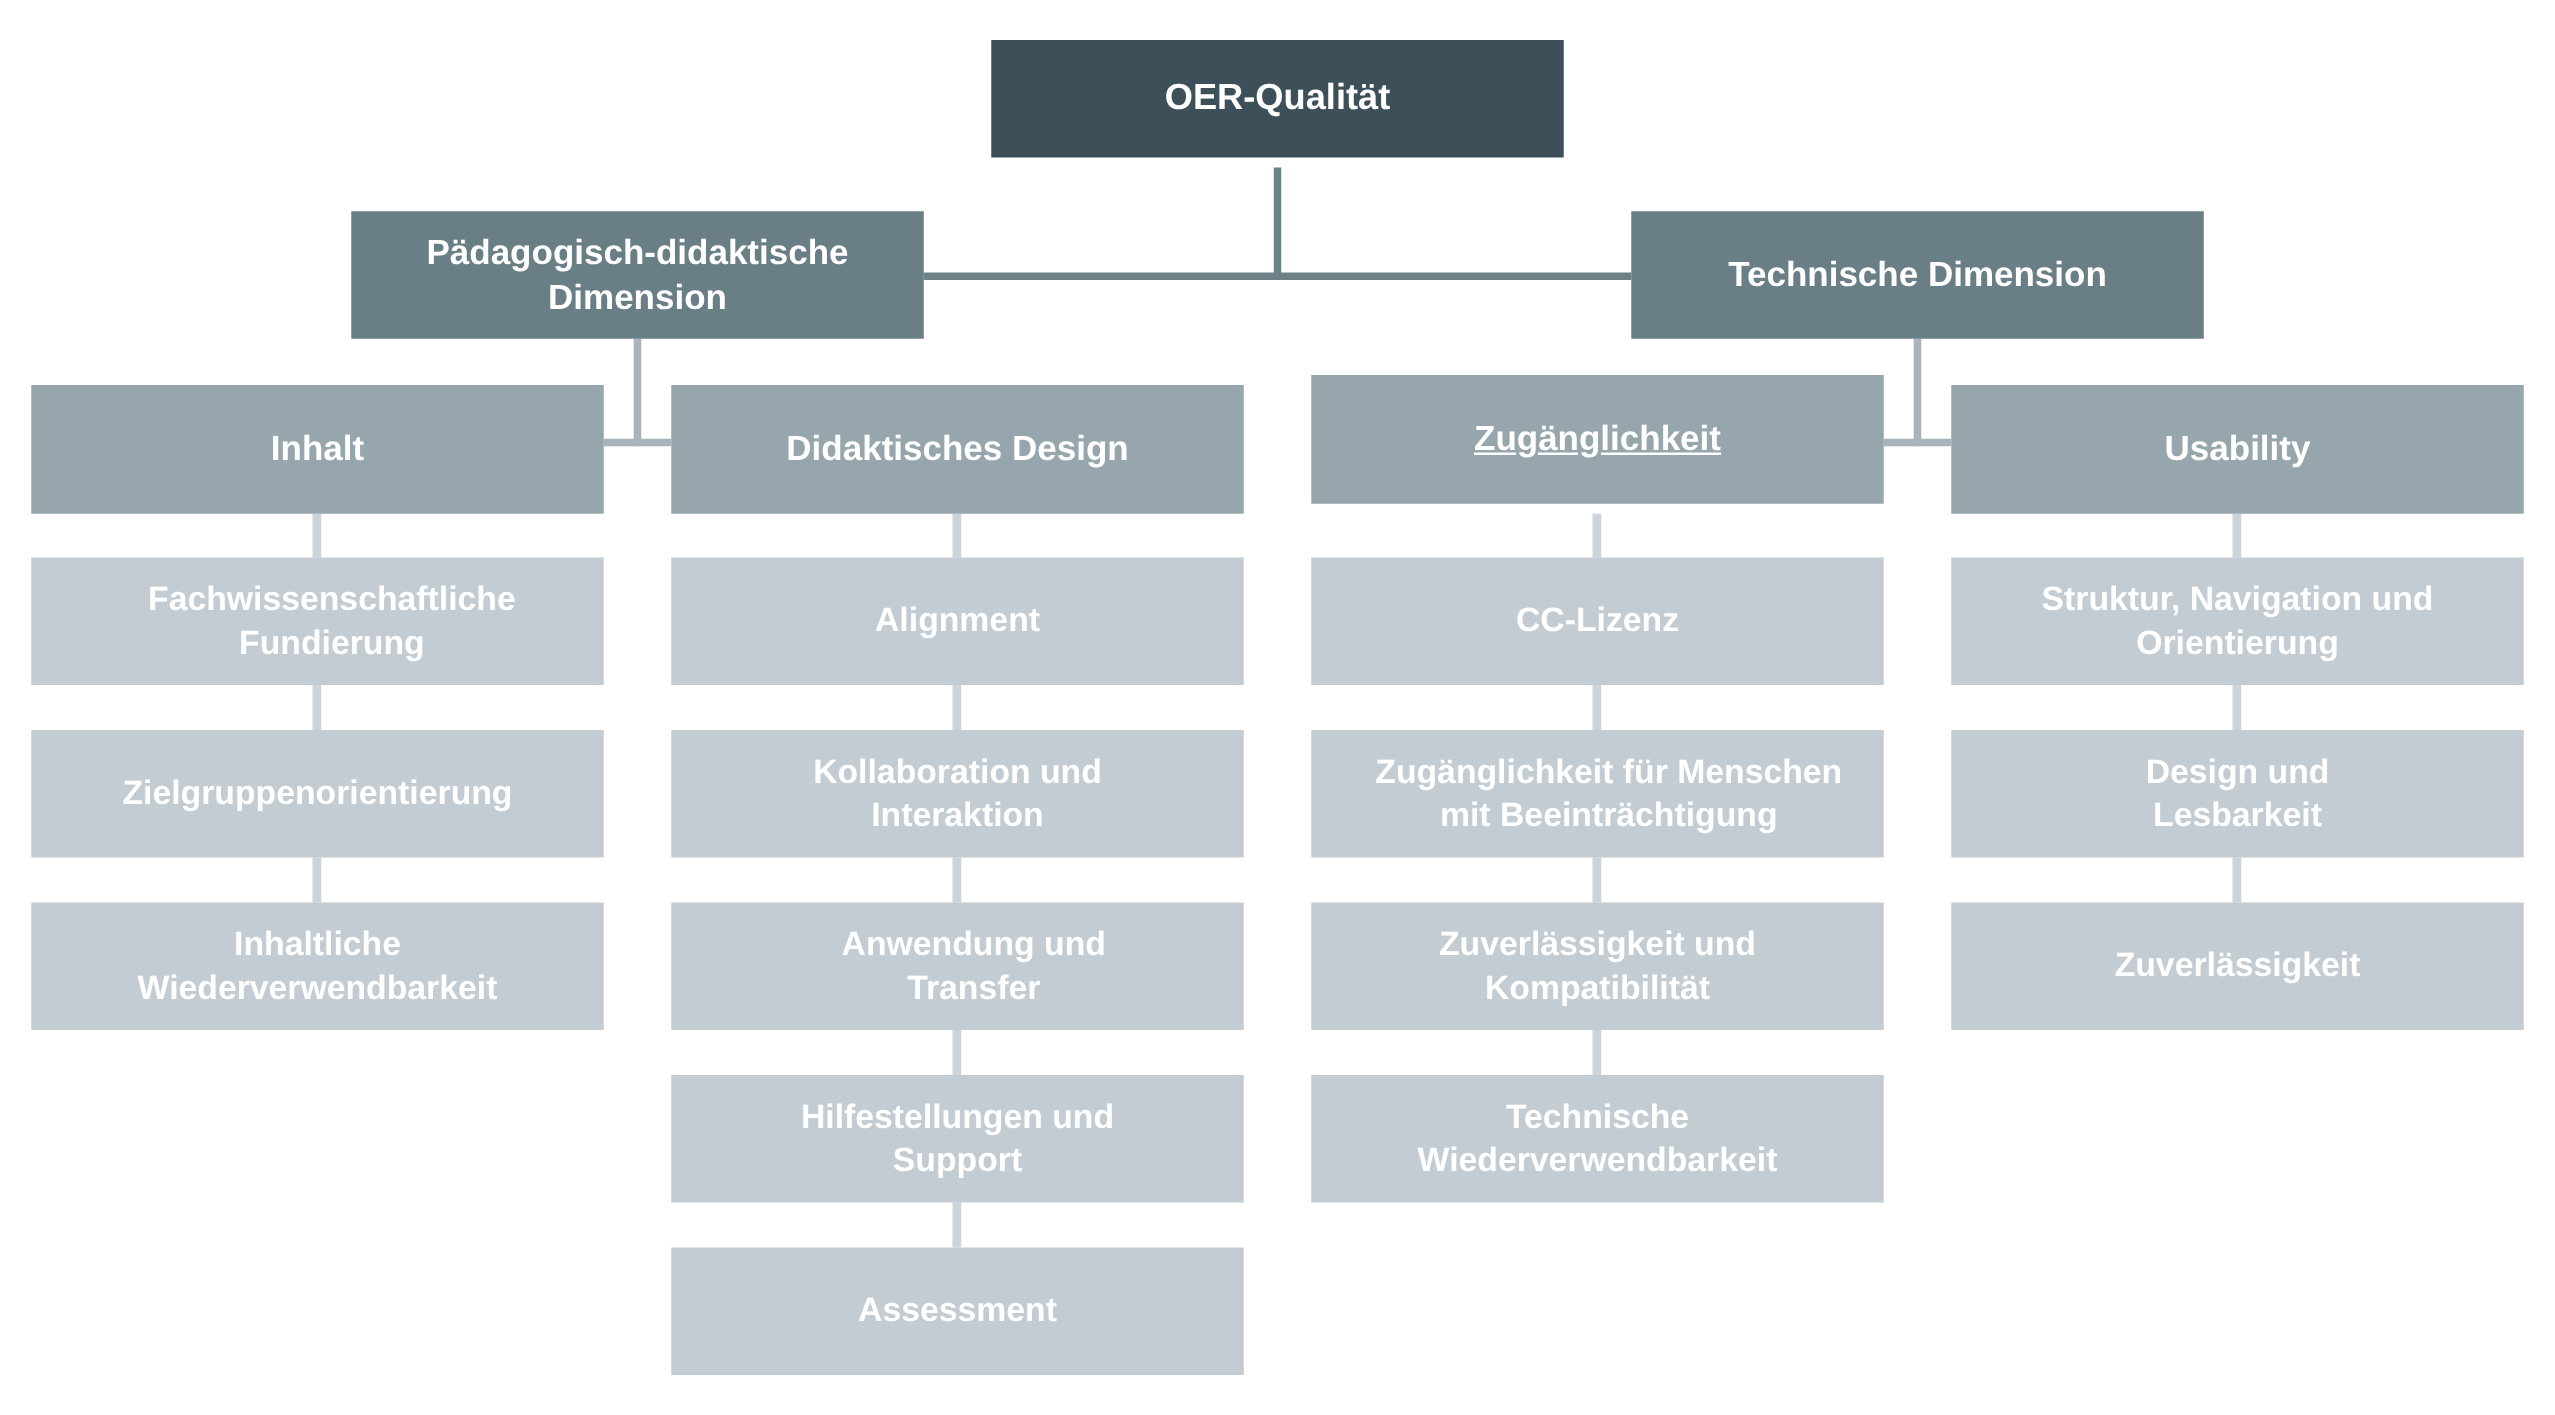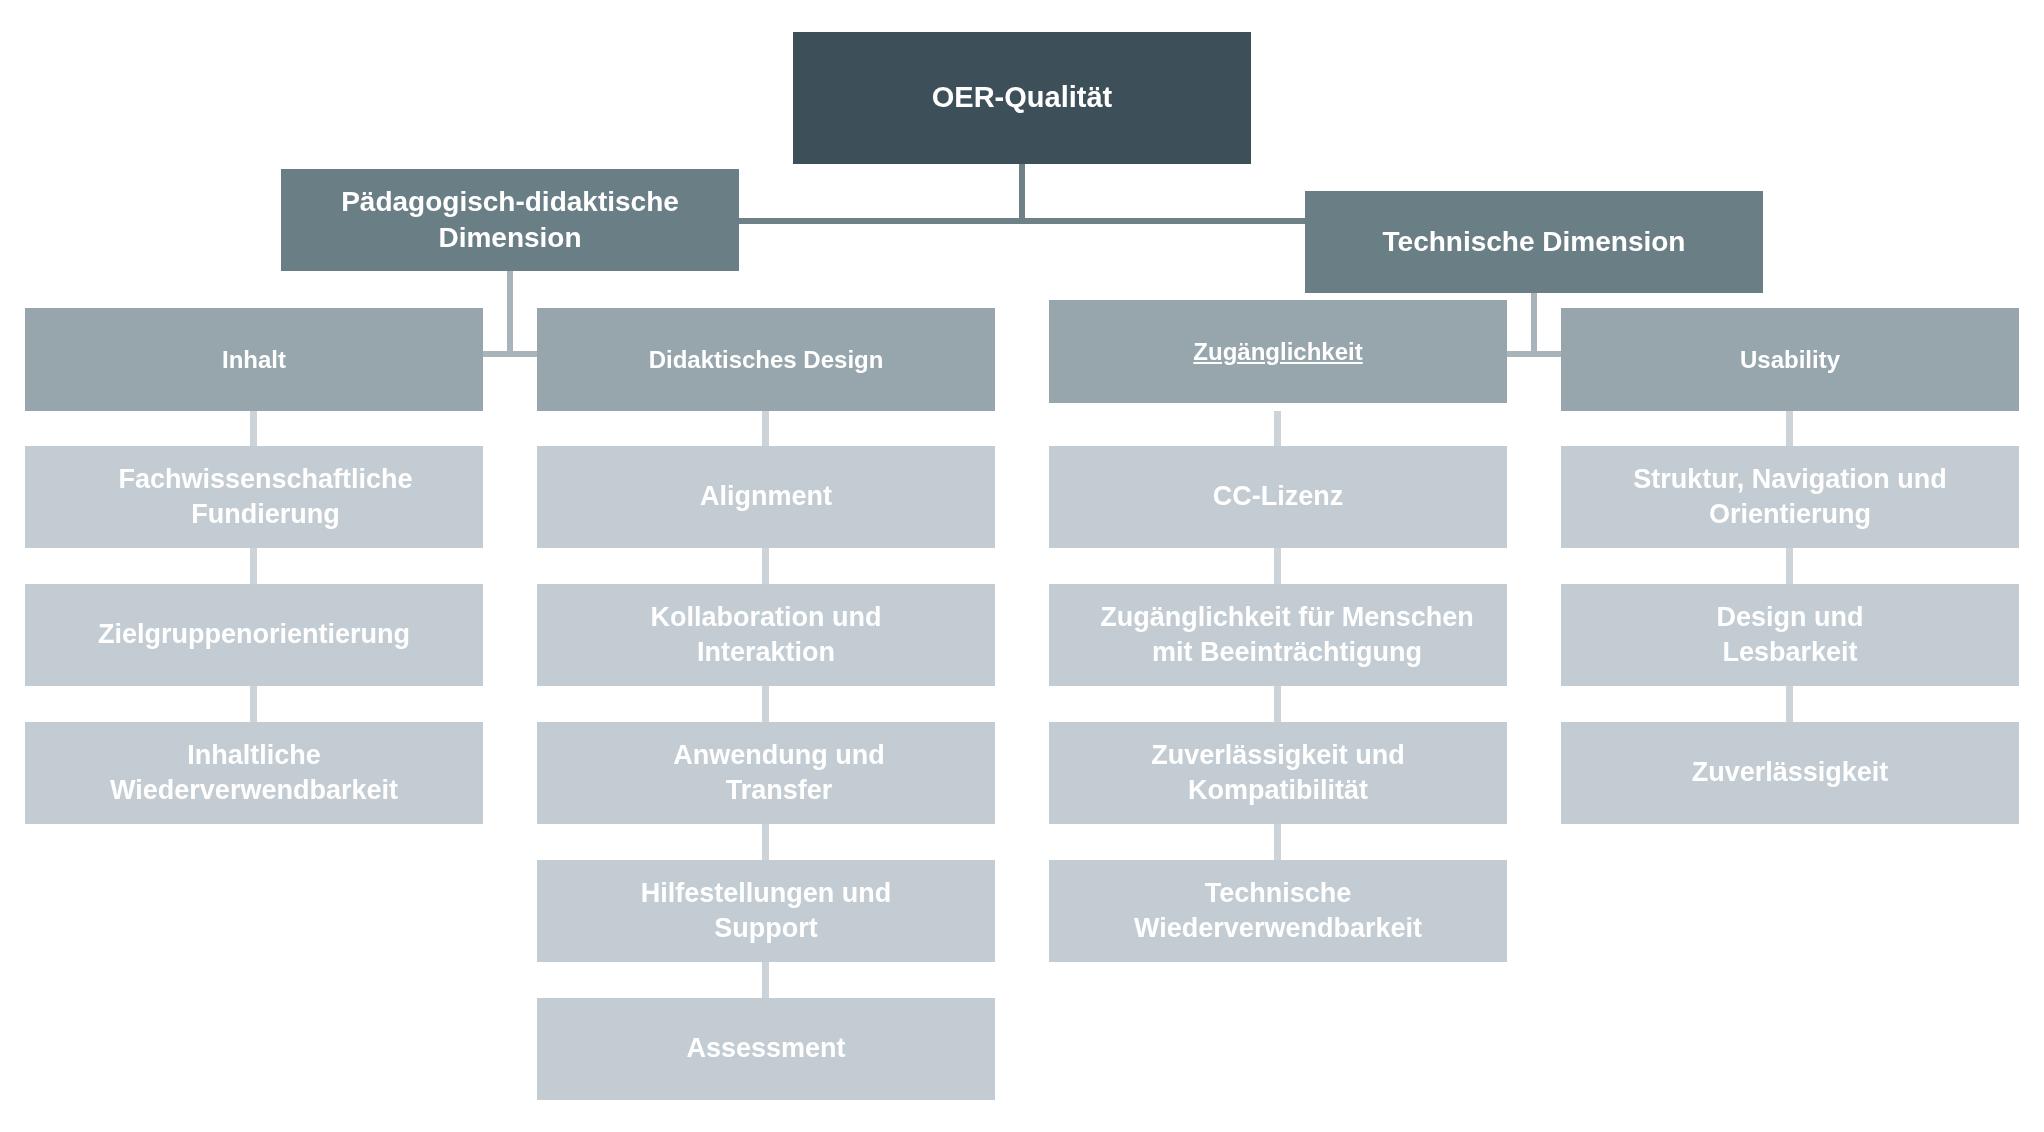--- a/index.html
+++ b/index.html
@@ -18,23 +18,23 @@
     align-items: center;
     justify-content: center;
     text-align: center;
     color: #ffffff;
     font-weight: bold;
     white-space: pre-line;
     line-height: 1.3;
     box-sizing: border-box;
     padding: 0 6px;
   }
-  .lvl1 { height: 132px; background: #3d4f58; font-size: 29px; }
+  .lvl1 { height: 94px; background: #3d4f58; font-size: 29px; }
   .lvl2 { height: 102px; background: #6a7e86; font-size: 28px; }
-  .lvl3 { height: 103px; background: #97a6ad; font-size: 24px; }
+  .lvl3 { height: 103px; background: #97a6ad; font-size: 28px; }
   .item { height: 102px; background: #c3ccd2; font-size: 27px; }
   .line { position: absolute; }
   .line.dark  { background: #6e8187; }
   .line.mid   { background: #a8b4ba; }
   .line.light { background: #ccd4d9; }
 </style>
 </head>
 <body>
 
 <div class="canvas">
@@ -63,21 +63,21 @@
   <div class="line light" style="left:1274px; top:824px; width:7px; height:36px;"></div>
 
   <div class="line light" style="left:1786px; top:411px; width:7px; height:35px;"></div>
   <div class="line light" style="left:1786px; top:548px; width:7px; height:36px;"></div>
   <div class="line light" style="left:1786px; top:686px; width:7px; height:36px;"></div>
 
   <div class="box lvl1" style="left:793px; top:32px;">OER-Qualität</div>
 
   <div class="box lvl2" style="left:281px; top:169px;">Pädagogisch-didaktische
 Dimension</div>
-  <div class="box lvl2" style="left:1305px; top:169px;margin-top:22px;">Technische Dimension</div>
+  <div class="box lvl2" style="left:1305px; top:169px;">Technische Dimension</div>
 
   <div class="box lvl3" style="left:25px; top:308px;">Inhalt</div>
   <div class="box lvl3" style="left:537px; top:308px;">Didaktisches Design</div>
   <div class="box lvl3" style="left:1049px; top:300px;text-decoration:underline;">Zugänglichkeit</div>
   <div class="box lvl3" style="left:1561px; top:308px;">Usability</div>
 
   <div class="box item" style="left:25px; top:446px;padding-left:29px;">Fachwissenschaftliche
 Fundierung</div>
   <div class="box item" style="left:25px; top:584px;">Zielgruppenorientierung</div>
   <div class="box item" style="left:25px; top:722px;">Inhaltliche

